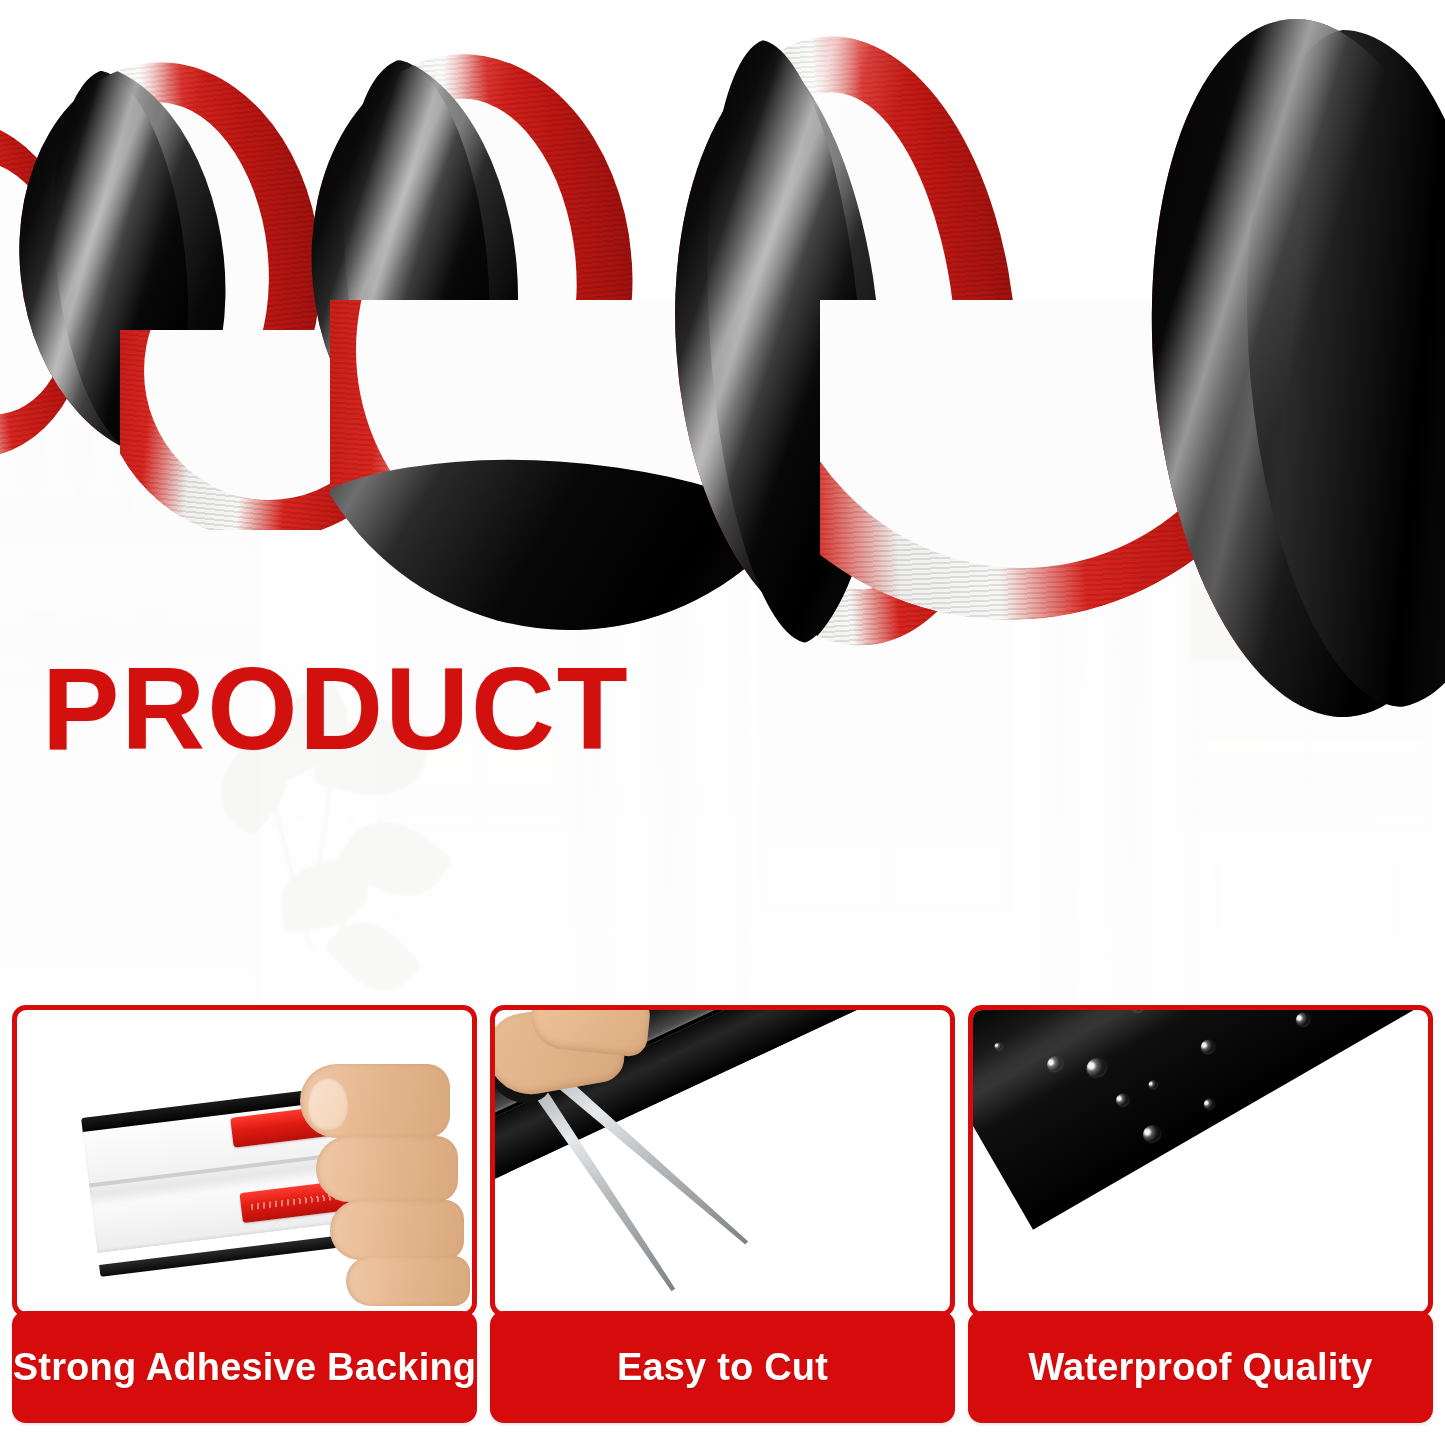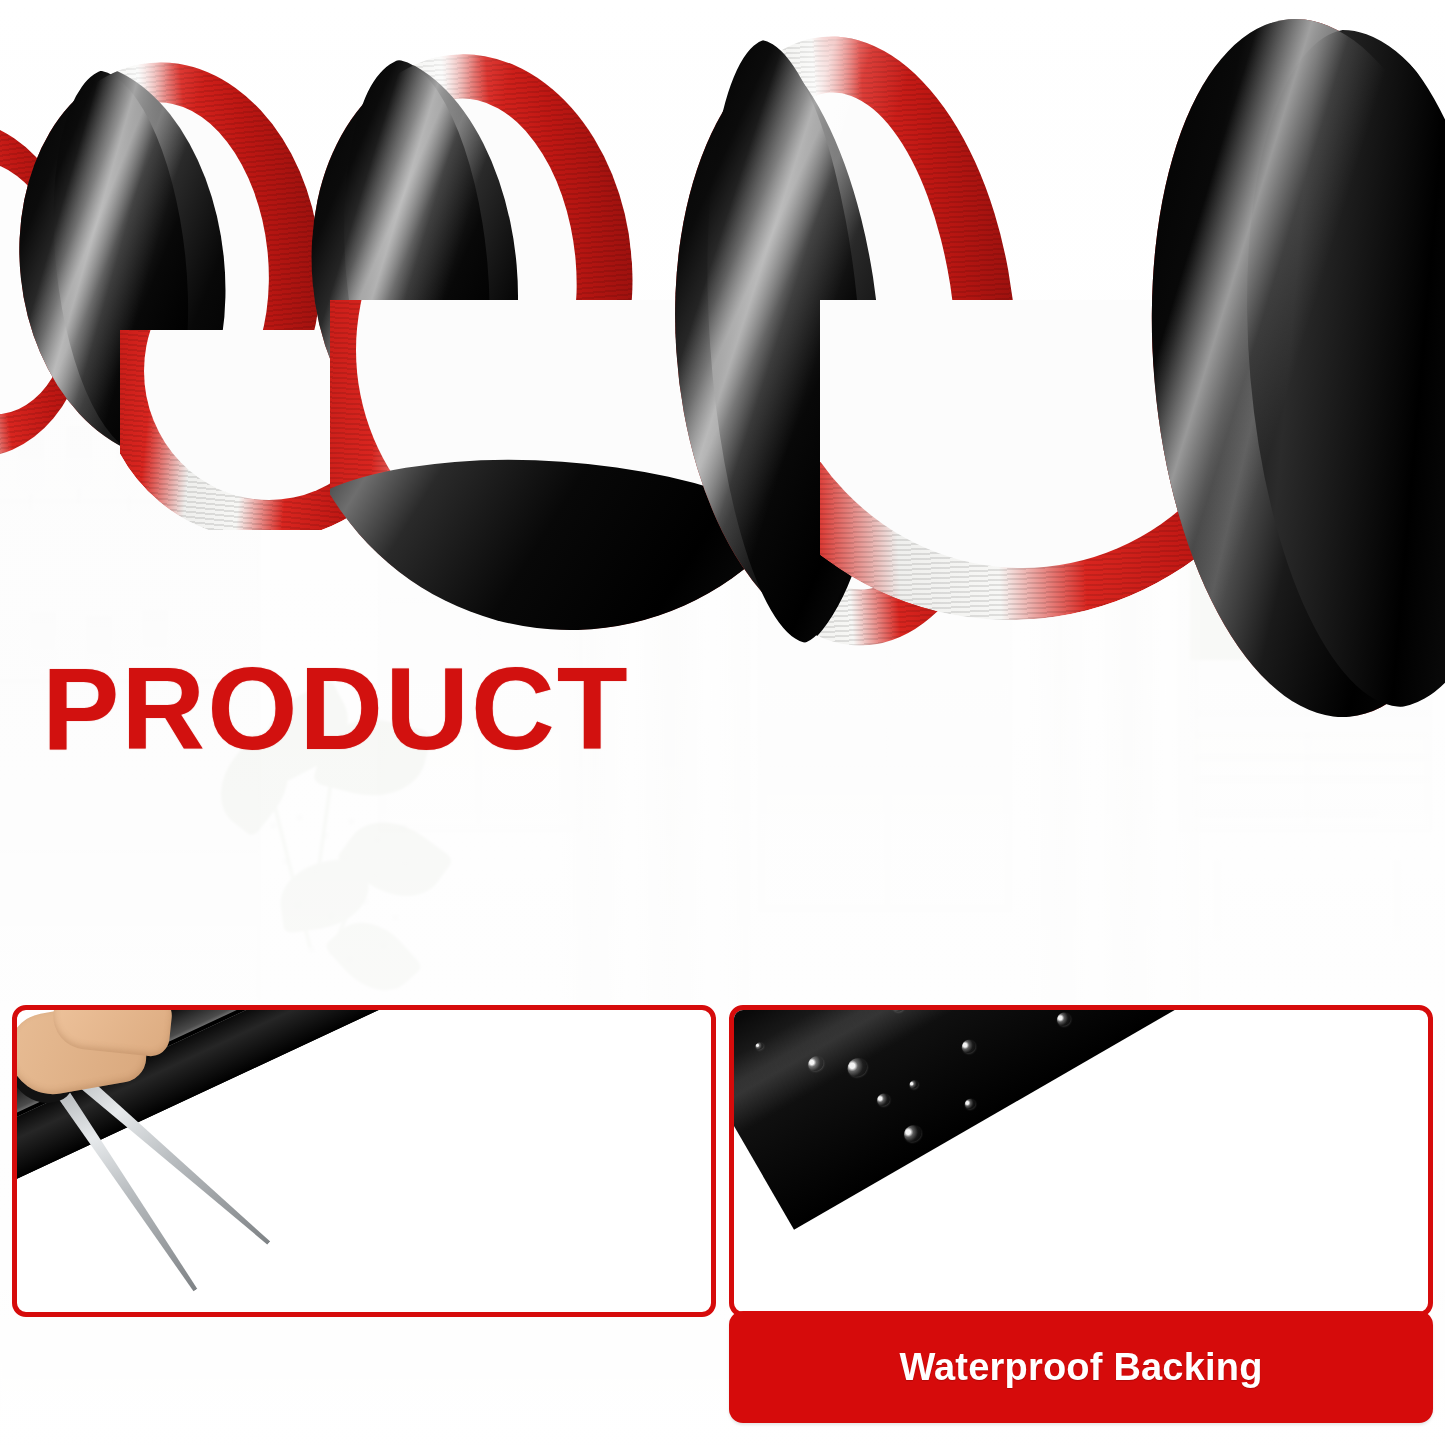--- a/index.html
+++ b/index.html
@@ -479,20 +479,43 @@
 
     <div class="mask-white" style="left:0; top:660px; width:1445px; height:60px; background:transparent;"></div>
   </div>
 
   <div class="headings">
     <div class="title-line">PRODUCT</div>
   </div>
 
   <div class="features">
 
+    <div class="feature">
+      <div class="feature-photo">
+        <div class="p1-strip">
+          <div class="p1-black"></div>
+          <div class="p1-white"></div>
+          <div class="p1-whiteline"></div>
+          <div class="p1-red-a"></div>
+          <div class="p1-red-b"></div>
+          <div class="p1-darkedge"></div>
+        </div>
+        <div class="p1-hand">
+          <div class="finger" style="left:14px; top:10px;  width:150px; height:74px;">
+            <div class="nail"></div>
+          </div>
+          <div class="finger" style="left:30px; top:82px;  width:142px; height:66px; border-radius:40px 26px 26px 40px;"></div>
+          <div class="finger" style="left:44px; top:146px; width:134px; height:60px; border-radius:38px 24px 24px 38px;"></div>
+          <div class="finger" style="left:60px; top:202px; width:124px; height:50px; border-radius:34px 22px 22px 34px;"></div>
+        </div>
+      </div>
+      <div class="feature-caption">
+        <span>Strong Adhesive Backing</span>
+      </div>
+    </div>
 
     <div class="feature">
       <div class="feature-photo">
         <div class="p2-strip">
           <div class="p2-face"></div>
           <div class="p2-groove"></div>
           <div class="p2-face2"></div>
         </div>
         <div class="p2-scissors">
           <div class="blade" style="left:30px; top:34px; width:286px; height:15px;
@@ -501,20 +524,23 @@
           <div class="blade" style="left:26px; top:52px; width:262px; height:14px;
                       transform:rotate(56deg); transform-origin:left center;
                       clip-path:polygon(0 0, 100% 34%, 100% 66%, 0 100%);"></div>
           <div class="p2-handle" style="left:-4px; top:2px; transform:rotate(-18deg);"></div>
           <div class="p2-handle" style="left:-10px; top:44px; transform:rotate(18deg);"></div>
           <div class="p2-thumb" style="left:-14px; top:-6px; transform:rotate(-10deg);"></div>
           <div class="p2-thumb" style="left:30px; top:-24px; width:118px; height:62px; transform:rotate(6deg);
                       background:linear-gradient(120deg,#eec39c,#dcab80);"></div>
         </div>
       </div>
+      <div class="feature-caption">
+        <span>Easy to Cut</span>
+      </div>
     </div>
 
     <div class="feature">
       <div class="feature-photo">
         <div class="p3-strip">
           <div class="p3-sheen"></div>
 
           <div class="drop" style="left:196px; top:152px; width:13px; height:12px;"></div>
 
           <div class="drop" style="left:94px;  top:160px; width:16px; height:14px;"></div>
@@ -525,18 +551,18 @@
           <div class="drop" style="left:236px; top:222px; width:14px; height:13px;"></div>
           <div class="drop" style="left:332px; top:246px; width:14px; height:13px;"></div>
 
           <div class="drop" style="left:142px; top:268px; width:18px; height:16px;"></div>
           <div class="drop" style="left:210px; top:274px; width:11px; height:10px;"></div>
 
           <div class="drop" style="left:58px;  top:120px; width:8px;  height:7px;"></div>
         </div>
       </div>
       <div class="feature-caption">
-        <span>Waterproof Backing</span>
+        <span>Waterproof Quality</span>
       </div>
     </div>
 
   </div>
 </div>
 
 </body></html>

